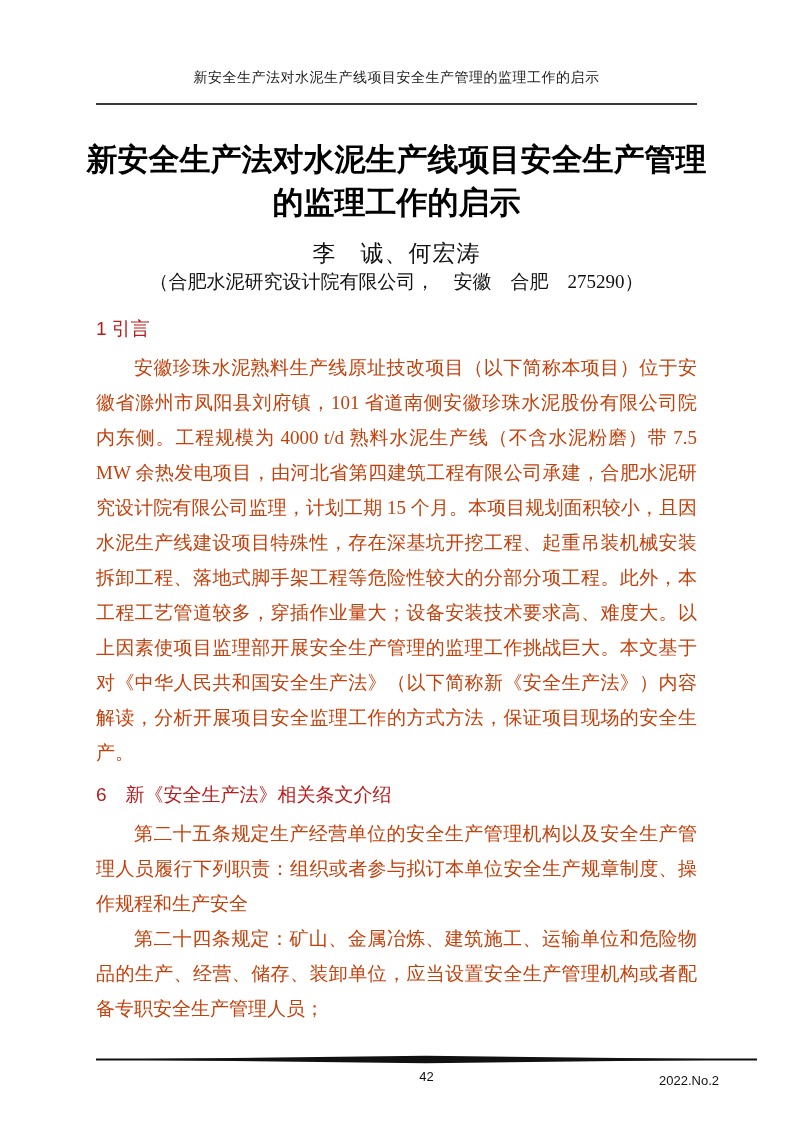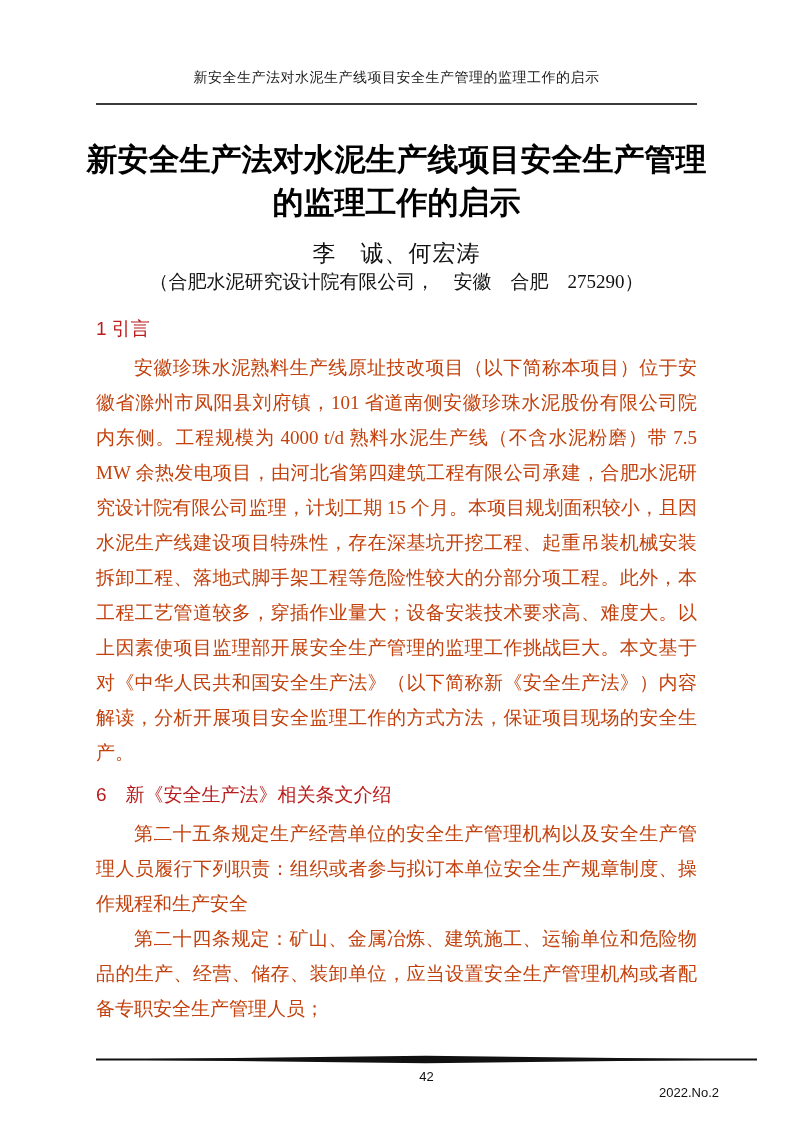--- a/index.html
+++ b/index.html
@@ -79,21 +79,21 @@
   .footer-row {
     position: relative;
     margin-top: 4px;
     height: 18px;
     font-family: "Liberation Sans", "DejaVu Sans", sans-serif;
     font-size: 13px;
     line-height: 18px;
     color: #111111;
   }
   .page-number { position: absolute; left: 0; right: 0; text-align: center; }
-  .issue-number { position: absolute; right: 38px; top: 16px; }
+  .issue-number { position: absolute; right: 38px; top: 4px; }
 </style>
 </head>
 <body>
 
 <div class="page">
 
   <div class="running-head">新安全生产法对水泥生产线项目安全生产管理的监理工作的启示</div>
 
   <hr class="header-rule">
 

